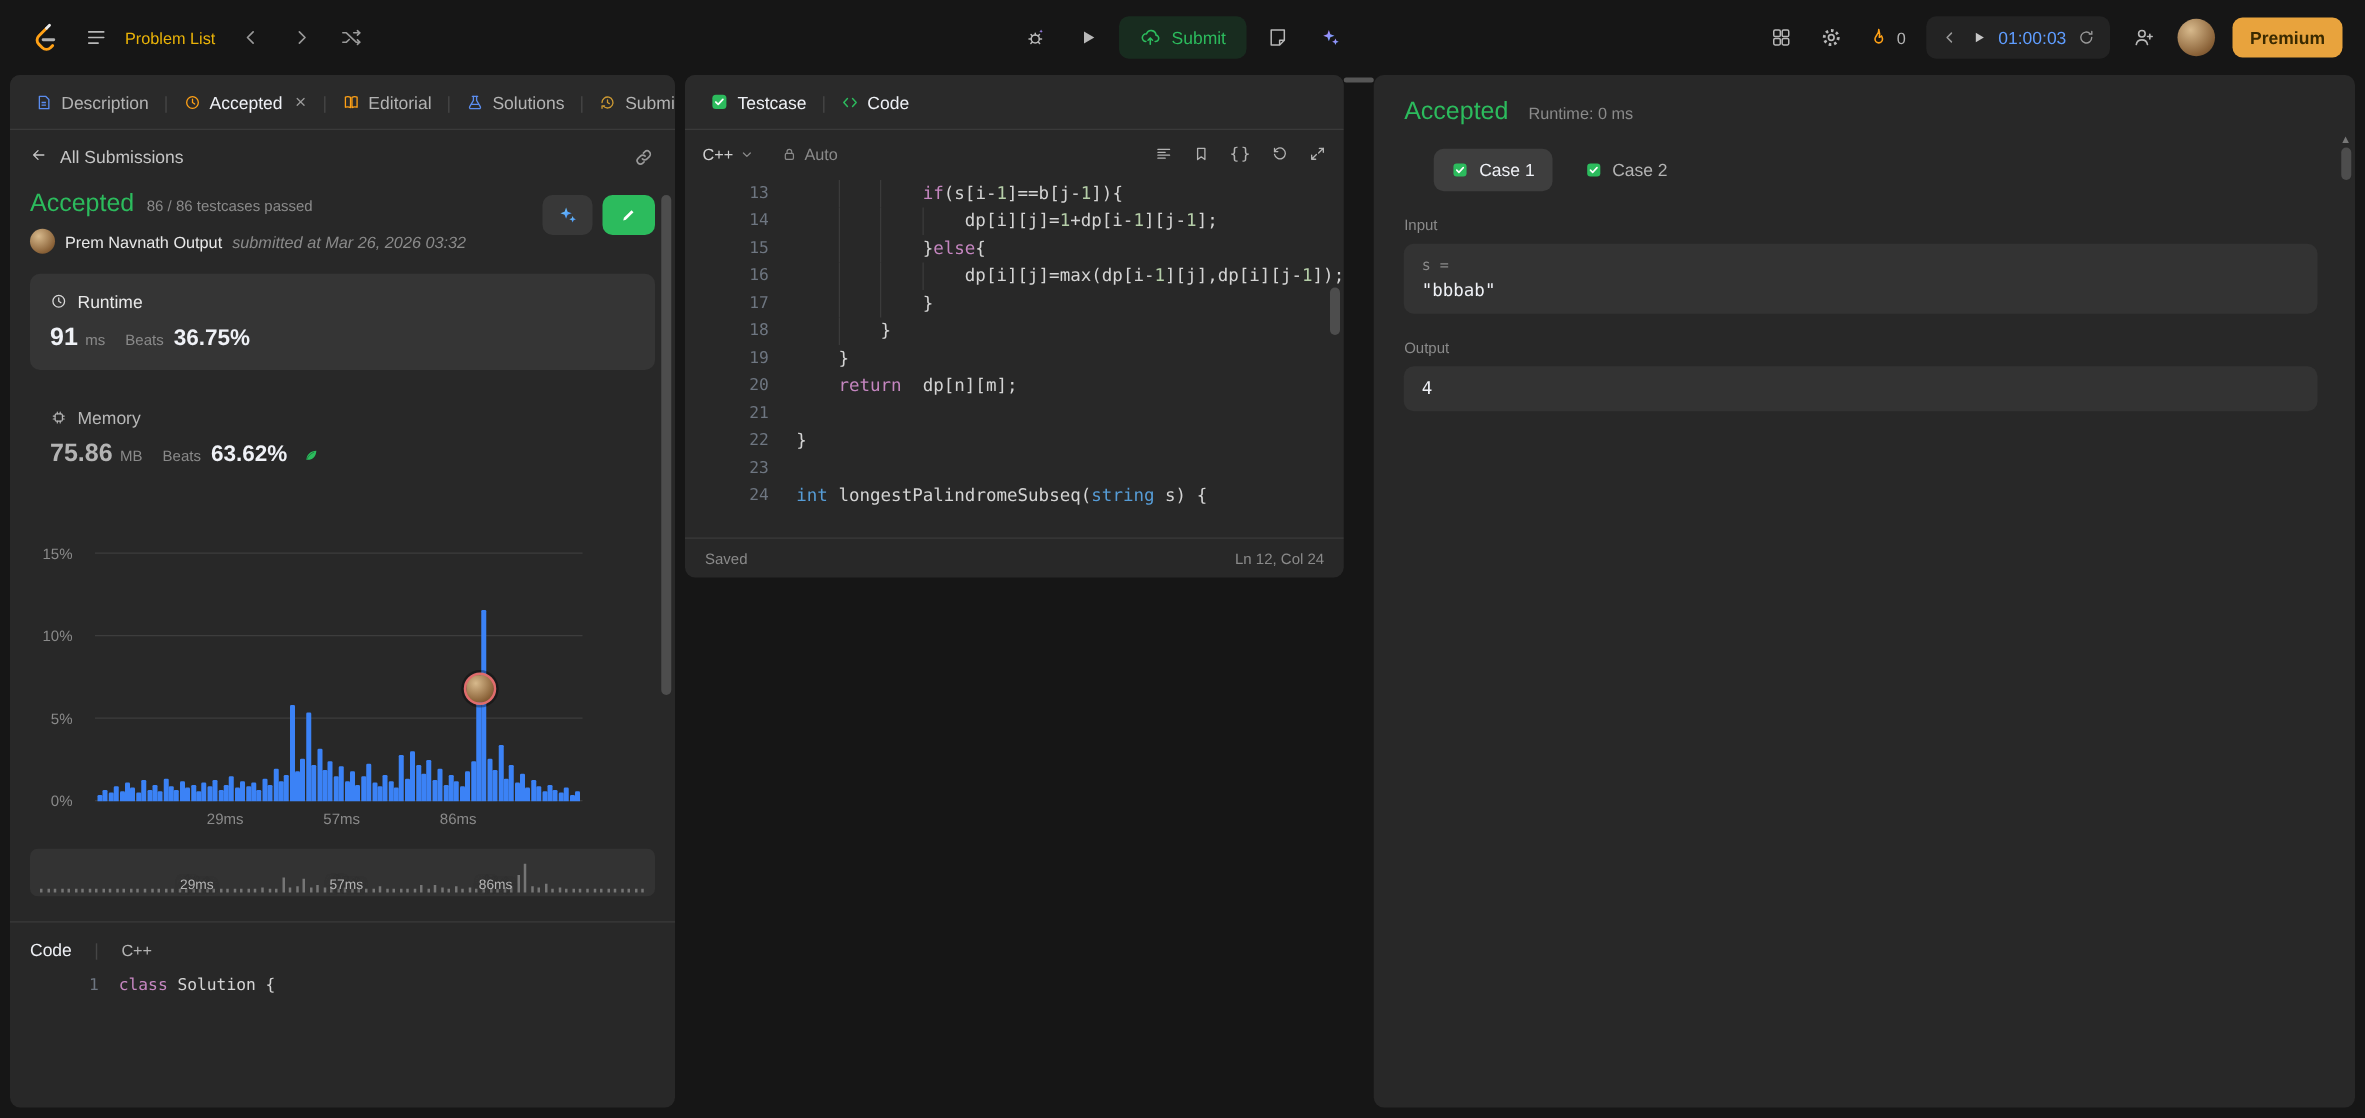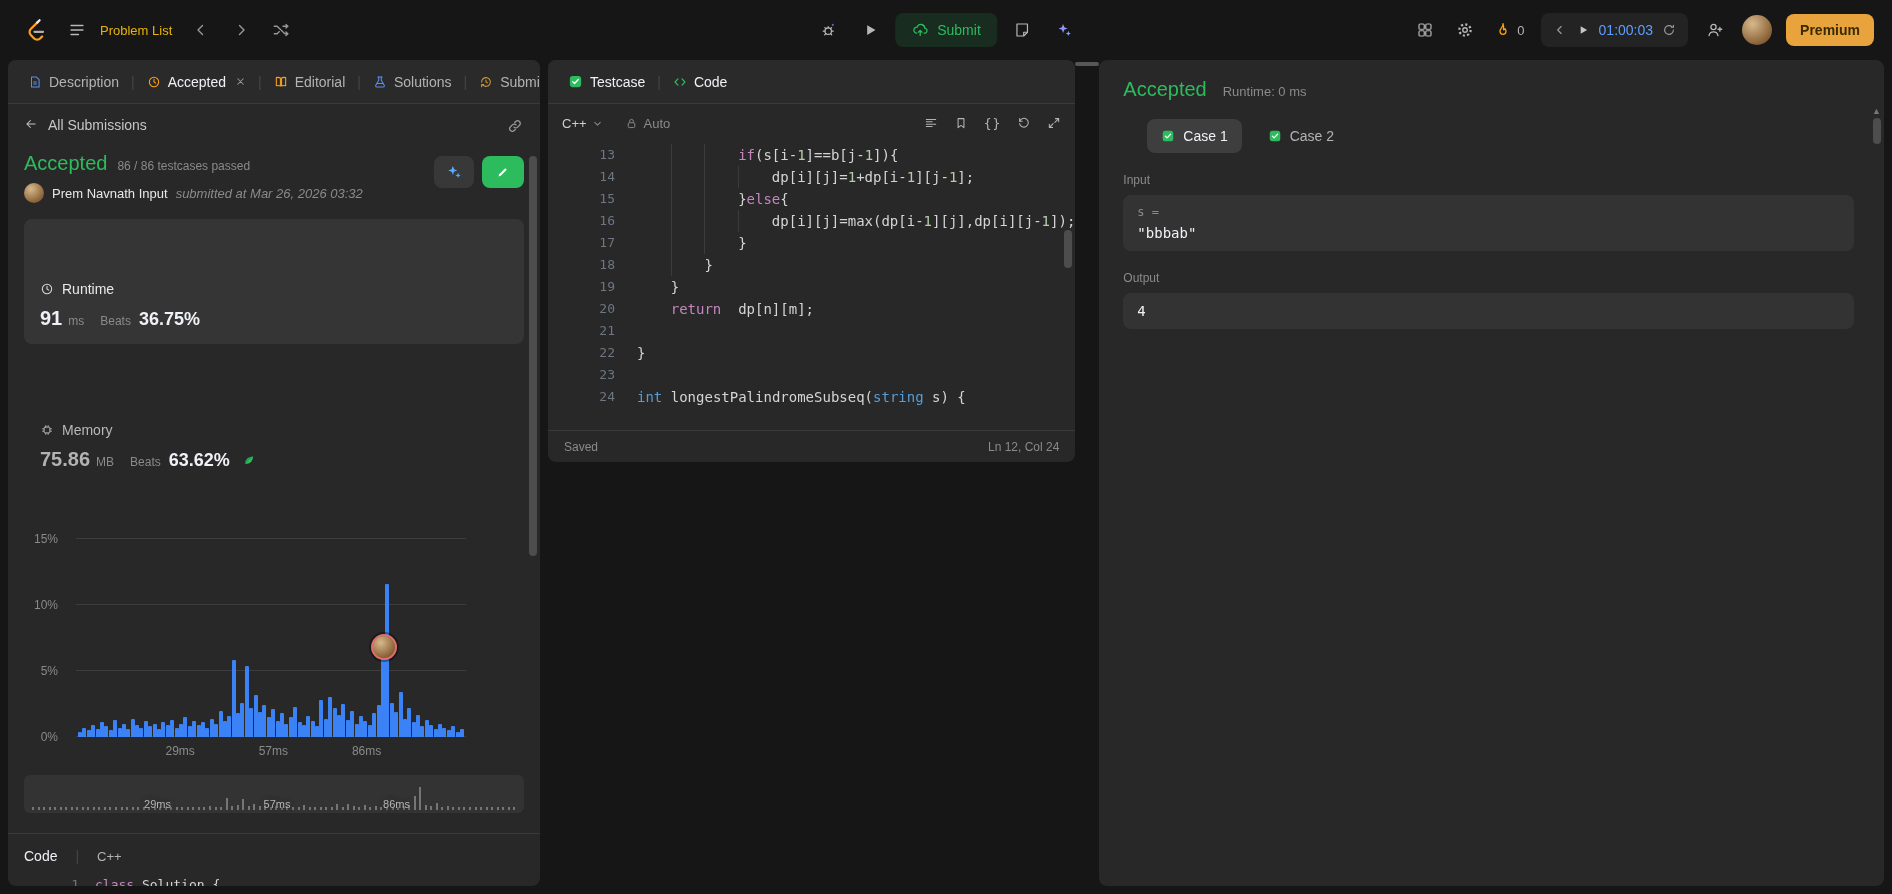--- a/index.html
+++ b/index.html
@@ -58,21 +58,21 @@
   .author-row { display:flex; align-items:center; gap:8px; margin-top:8px; font-size:13px; }
   .author-row .avatar-sm { width:20px; height:20px; border-radius:50%; background:radial-gradient(circle at 35% 30%, #d7b98c, #8a6238 70%, #5f4024); flex:none; }
   .author-name { color:#e8e8e8; }
   .submitted-at { color:#8a8a8a;font-style:italic; }
   .result-actions { position:absolute; right:0; top:8px; display:flex; gap:8px; }
   .sparkle-btn { width:40px; height:32px; border-radius:8px; background:#383838; border:none; display:flex; align-items:center; justify-content:center; cursor:pointer; }
   .edit-btn { width:42px; height:32px; border-radius:8px; background:#2cbb5d; border:none; display:flex; align-items:center; justify-content:center; cursor:pointer; }
 
   .metric-card { margin-top:16px; border-radius:8px; padding:14px 16px; }
   .metric-card.selected { background:#353535; }
-  .metric-head { display:flex; align-items:center; gap:8px; color:#e8e8e8; font-size:14px;margin-top:48px; }
+  .metric-head { display:flex; align-items:center; gap:8px; color:#e8e8e8; font-size:14px; }
   .metric-values { display:flex; align-items:baseline; gap:6px; margin-top:10px; }
   .metric-big { font-size:20px; font-weight:700; color:#eff1f6; }
   .metric-big.dim { color:#b3b3b3; }
   .metric-unit { font-size:12px; color:#8a8a8a; margin-right:10px; }
   .beats-label { font-size:12px; color:#8a8a8a; }
   .beats-value { font-size:18px; font-weight:700; color:#eff1f6; margin-left:2px; }
   .leaf-wrap { margin-left:6px; align-self:center; }
 
   
   .chart { position:relative; margin-top:54px; }
@@ -352,21 +352,21 @@
         </span>
       </div>
 
       <div class="result-block">
         <div class="status-row">
           <span class="status-accepted">Accepted</span>
           <span class="testcases">86 / 86 testcases passed</span>
         </div>
         <div class="author-row">
           <span class="avatar-sm"></span>
-          <span class="author-name">Prem Navnath Input</span>
+          <span class="author-name">Prem Navnath Output</span>
           <span class="submitted-at">submitted at Mar 26, 2026 03:32</span>
         </div>
         <div class="result-actions">
           <button class="sparkle-btn">
             <svg class="ic" viewBox="0 0 24 24">
               <defs>
                   <linearGradient id="spg2" x1="0" y1="0" x2="1" y2="1">
                     <stop offset="0" stop-color="#7dd3fc"></stop>
                     <stop offset="1" stop-color="#3b82f6"></stop>
                   </linearGradient>

